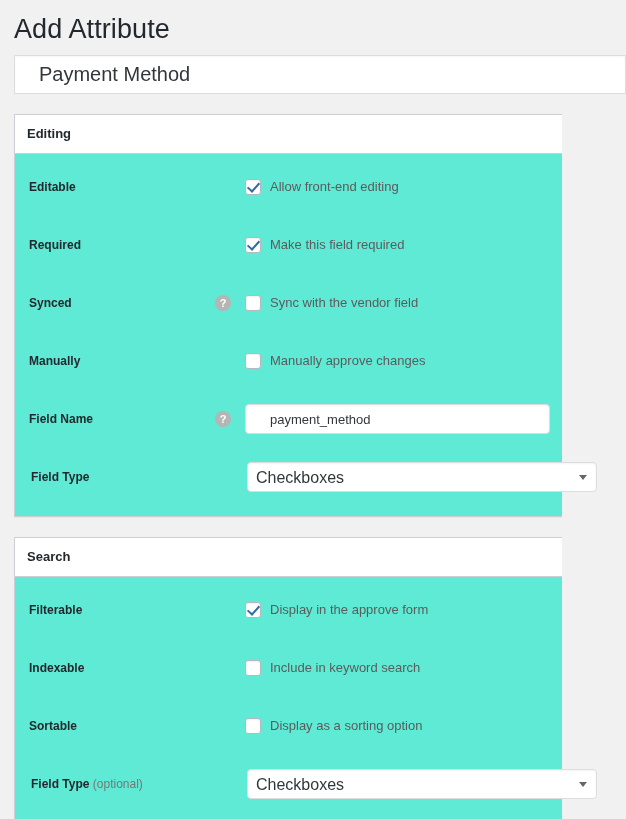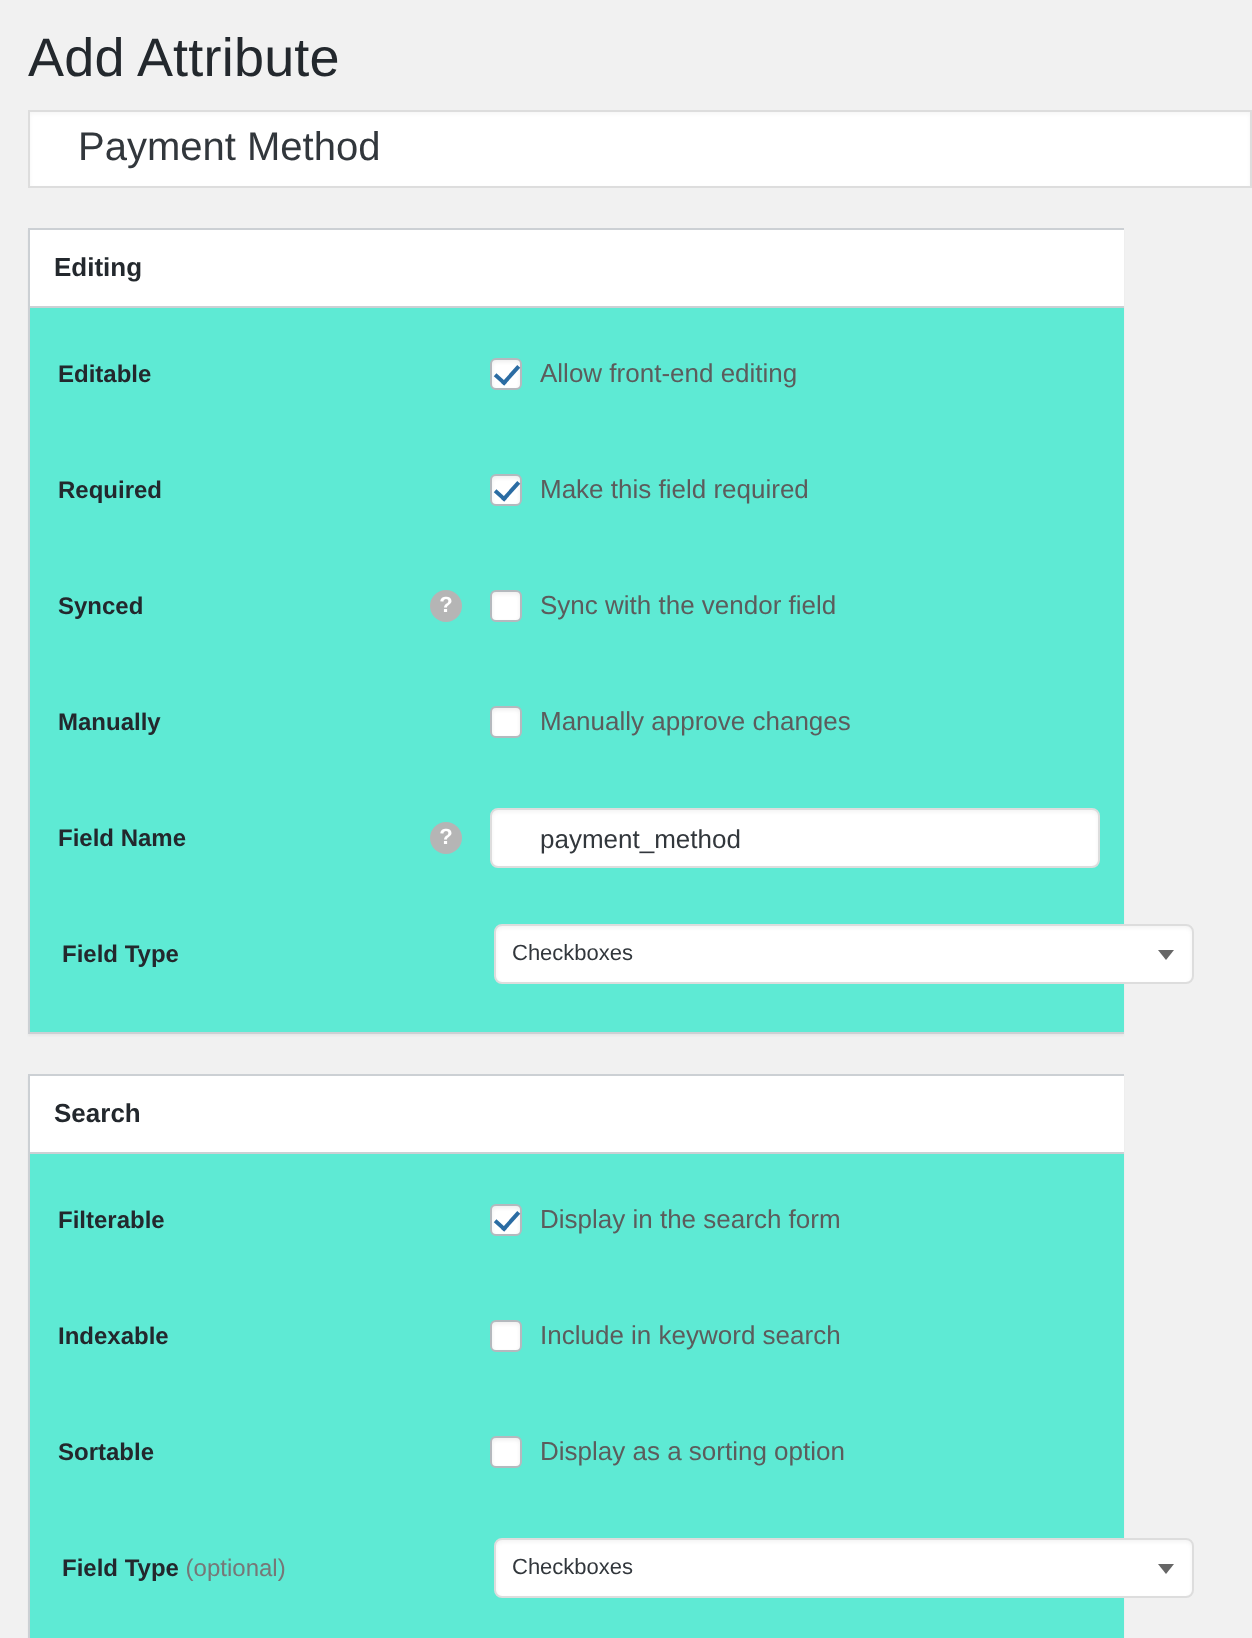--- a/index.html
+++ b/index.html
@@ -195,21 +195,21 @@
     position: relative;
     width: 350px;
     height: 30px;
   }
   .select-box {
     width: 350px;
     box-sizing: border-box;
     height: 30px;
     padding: 5px 26px 5px 8px;
     font-family: "Liberation Sans", sans-serif;
-    font-size: 11px;
+    font-size: 16px;
     color: #32373c;
     background: #fff;
     border: 1px solid #ddd;
     border-radius: 4px;
     box-shadow: inset 0 1px 2px rgba(0,0,0,.05);
     line-height: 19px;
     white-space: nowrap;
     overflow: hidden;
     cursor: pointer;
   }
@@ -310,21 +310,21 @@
         <div class="panel-header">
           <h2 class="panel-header-title">Search</h2>
         </div>
         <div class="panel-body">
           <div class="row">
             <div class="row-label"><span>Filterable</span></div>
             <div class="row-control">
               <div class="help-slot"></div>
               <label class="cb-wrap">
                 <span class="cb checked"></span>
-                <span class="cb-label">Display in the search form</span>
+                <span class="cb-label">Display in the approve form</span>
               </label>
             </div>
           </div>
           <div class="row">
             <div class="row-label"><span>Indexable</span></div>
             <div class="row-control">
               <div class="help-slot"></div>
               <label class="cb-wrap">
                 <span class="cb"></span>
                 <span class="cb-label">Include in keyword search</span>

